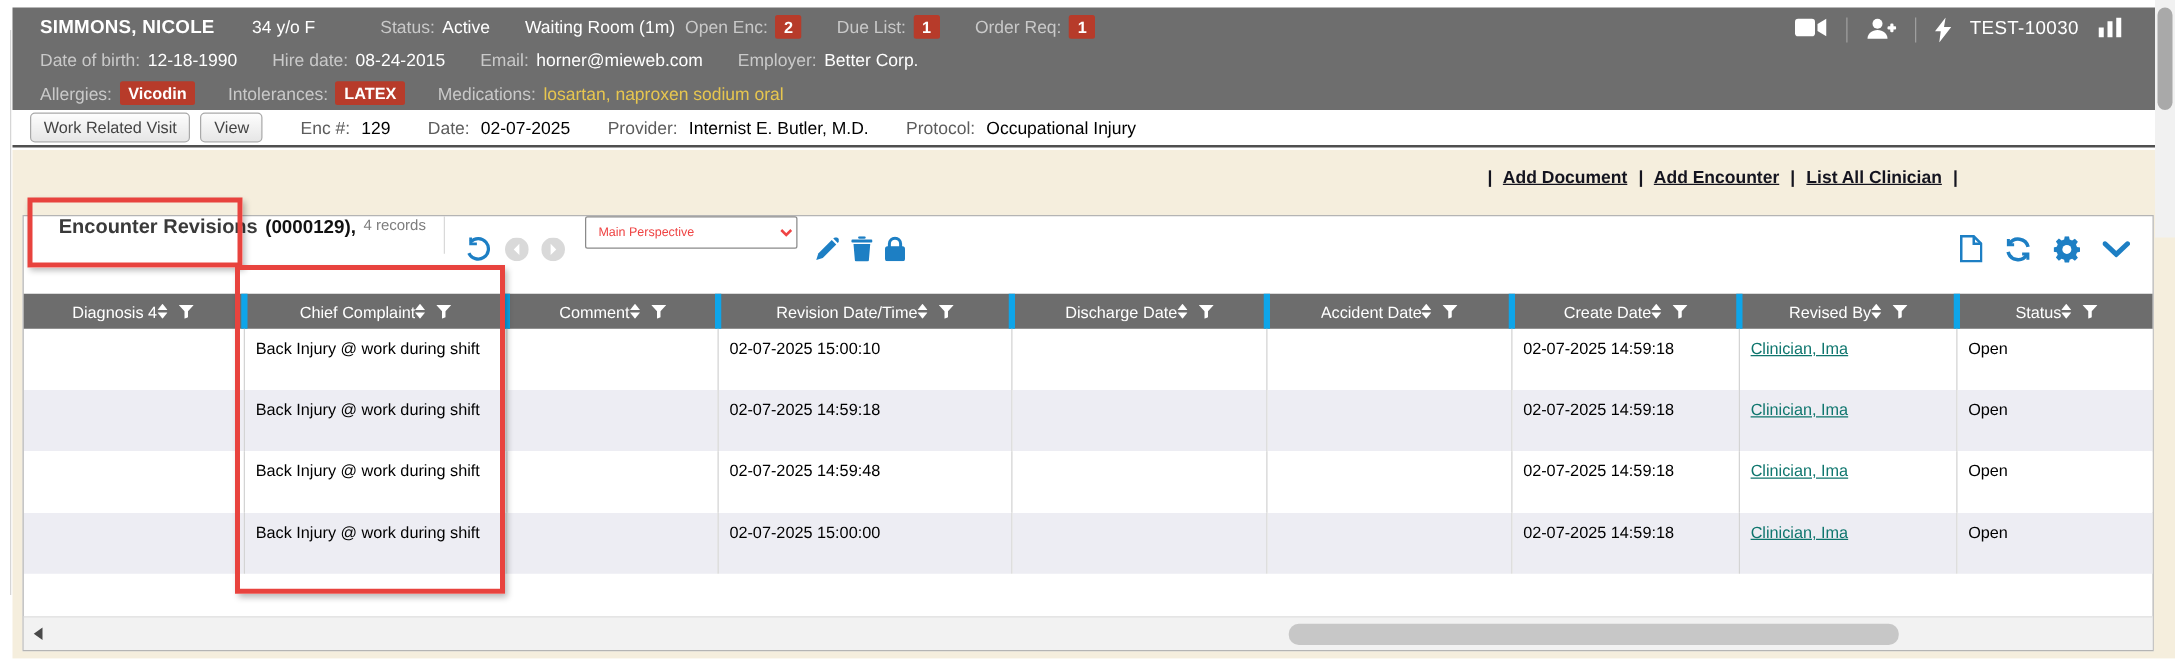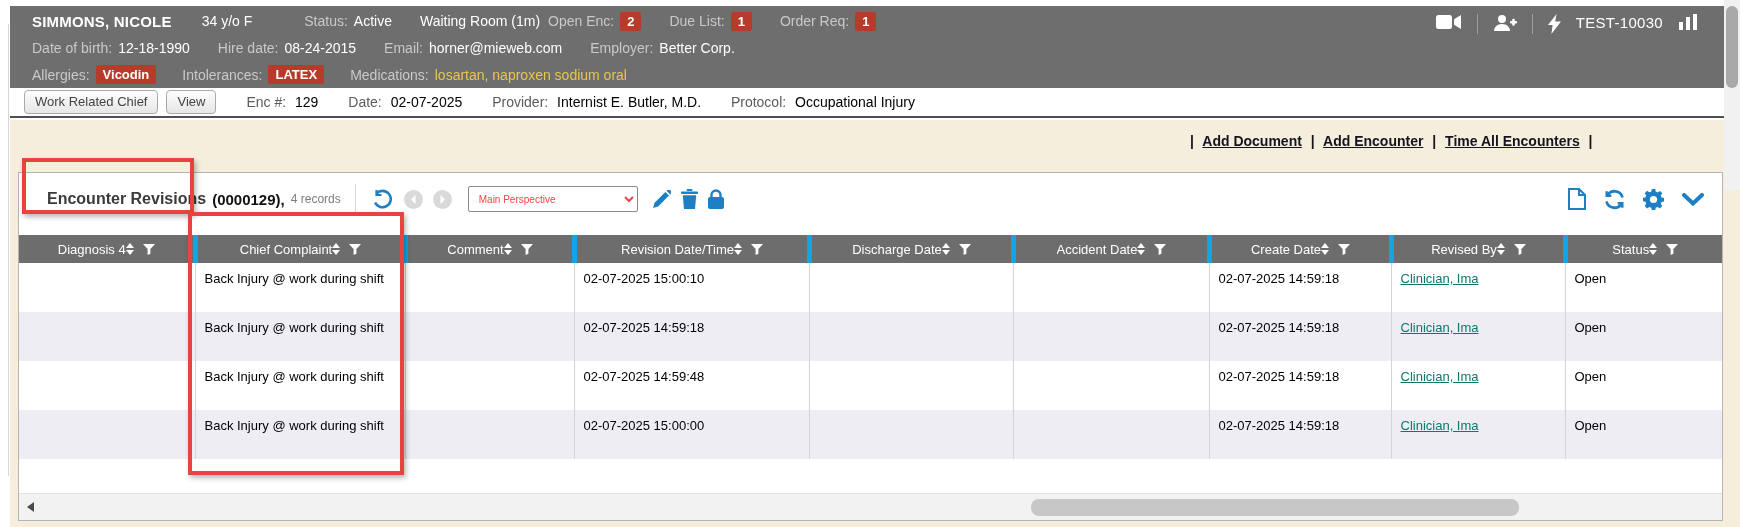--- a/index.html
+++ b/index.html
@@ -43,21 +43,21 @@
   .v-scroll { position:absolute; right:0; top:0; width:16px; height:190px; background:#f1f1f1; }
   .v-thumb { position:absolute; left:2px; top:6px; width:12px; height:82px; background:#a9a9a9; border-radius:6px; }
 
   
   .links { position:absolute; left:1185px; top:133px; font-size:14px; font-weight:600; color:#14141f; white-space:nowrap; }
   .links a { color:#14141f; text-decoration:underline; cursor:pointer; }
   .links .sep { text-decoration:none; margin:0 5px; }
 
   
   .panel { position:absolute; left:18px; top:172px; width:1705px; height:349px; background:#fff; border:1px solid #b4b4b4; }
-  .panel-header { position:absolute; top:0; left:0; right:0; height:52px; display:flex; align-items:center; padding-left:28px; }
+  .panel-header { position:absolute; top:0; left:0; right:0; height:52px; display:flex; padding-left:28px; }
   .panel-title { font-size:16px; font-weight:bold; color:#3a3a3a; }
   .panel-chartnum { font-size:15px; font-weight:bold; color:#111; margin-left:6px; }
   .panel-records { font-size:12px; color:#7d7d7d; margin-left:6px; }
   .ph-divider { width:1px; height:30px; background:#d9d9d9; margin:0 16px 0 14px; }
   .tool-ic { display:flex; align-items:center; justify-content:center; cursor:pointer; background:none; border:none; padding:0; }
   .blue { color:#1d7fc4; }
   .disabled-ic { color:#d9d9d9; }
   .ph-group { display:flex; align-items:center; gap:10px; }
   .perspective { margin-left:16px; margin-right:14px; height:26px; font-size:10px; font-family:"Liberation Sans","DejaVu Sans",sans-serif;
                  color:#ef4444; border:1px solid #8a8a8a; border-radius:2px; background:#fff; padding:2px 6px; width:170px; }
@@ -155,21 +155,21 @@
         <svg width="20" height="16" viewBox="0 0 20 16" fill="currentColor">
             <rect x="1" y="8" width="4" height="8"></rect>
             <rect x="8" y="3" width="4" height="13"></rect>
             <rect x="15" y="0" width="4" height="16"></rect>
           </svg>
       </span>
     </div>
   </div>
 
   <div class="enc-toolbar">
-    <button class="btn">Work Related Chief</button>
+    <button class="btn">Work Related Visit</button>
     <button class="btn">View</button>
     <span class="enc-info">
       <span class="lbl">Enc #:</span>
       <span class="val">129</span>
       <span class="lbl">Date:</span>
       <span class="val">02-07-2025</span>
       <span class="lbl">Provider:</span>
       <span class="val">Internist E. Butler, M.D.</span>
       <span class="lbl">Protocol:</span>
       <span class="val">Occupational Injury</span>
@@ -181,21 +181,21 @@
   <div class="v-scroll">
     <div class="v-thumb"></div>
   </div>
 
   <div class="links">
     <span class="sep">|</span>
     <a>Add Document</a>
     <span class="sep">|</span>
     <a>Add Encounter</a>
     <span class="sep">|</span>
-    <a>Time All Encounters</a>
+    <a>List All Clinician</a>
     <span class="sep">|</span>
   </div>
 
   <div class="panel">
     <div class="panel-header">
       <span class="panel-title">Encounter Revisions</span>
       <span class="panel-chartnum">(0000129),</span>
       <span class="panel-records">4 records</span>
       <span class="ph-divider"></span>
       <span class="ph-group">

